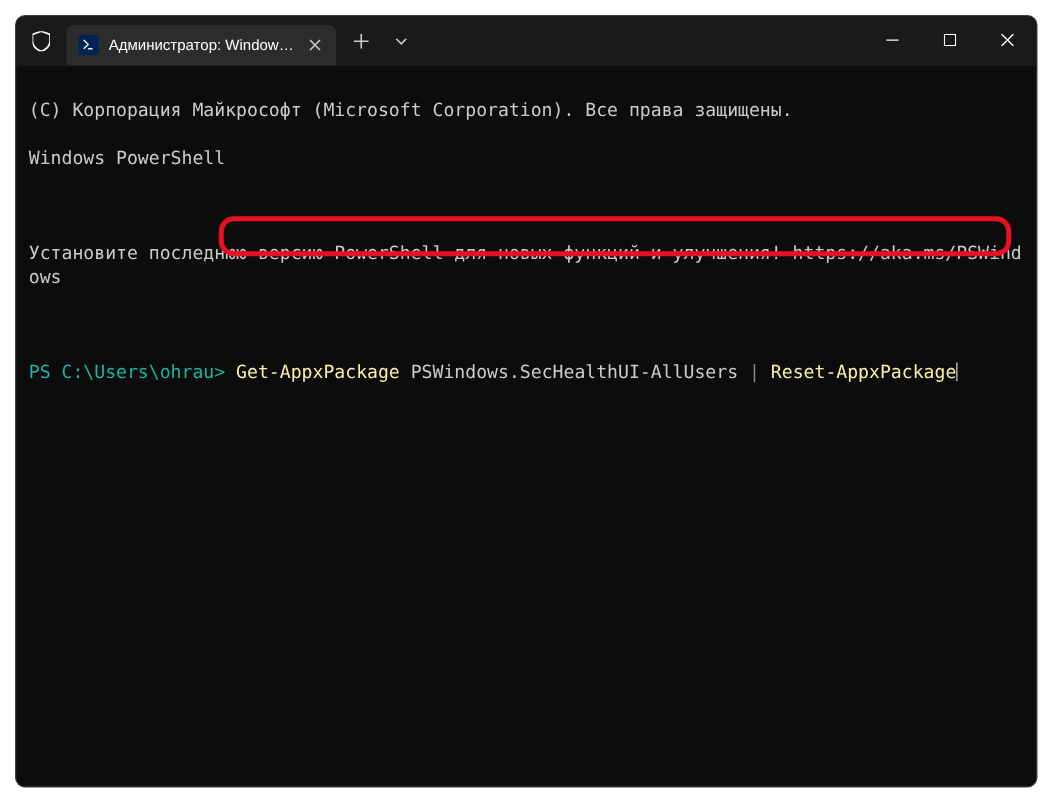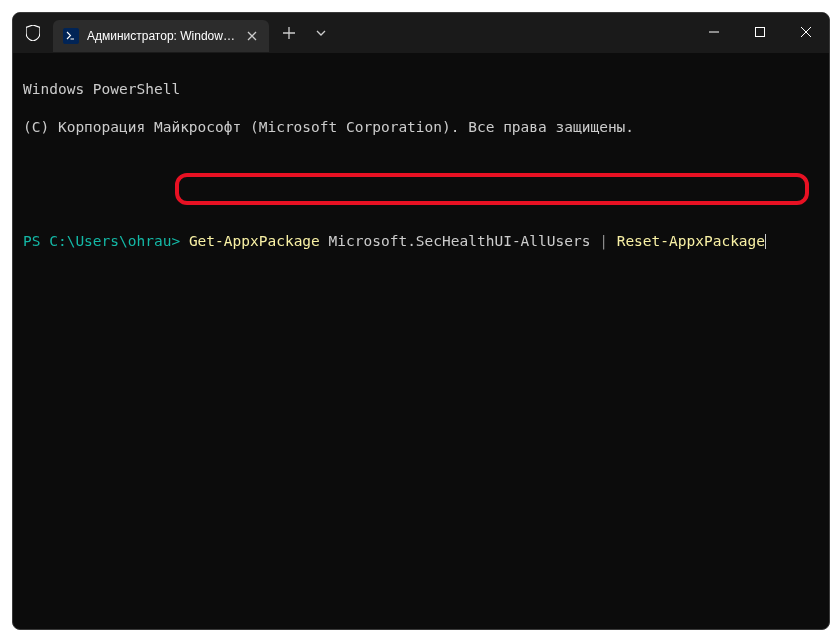--- a/index.html
+++ b/index.html
@@ -198,20 +198,21 @@
       </div>
       <div class="win-btn">
         <svg width="10" height="10" viewBox="0 0 10 10">
             <path d="M0 0 L10 10 M10 0 L0 10" stroke="#fff" stroke-width="1"></path>
           </svg>
       </div>
     </div>
   </div>
 
   <div class="terminal">
+<span class="terminal-line">(C) Корпорация Майкрософт (Microsoft Corporation). Все права защищены.</span>
 <span class="terminal-line">Windows PowerShell</span>
-<span class="terminal-line">(C) Корпорация Майкрософт (Microsoft Corporation). Все права защищены.</span>
 <span class="terminal-line"> </span>
+<span class="terminal-line">Установите последнюю версию PowerShell для новых функций и улучшения! https://aka.ms/PSWindows</span>
 <span class="terminal-line"> </span>
-<span class="terminal-line"><span class="prompt">PS C:\Users\ohrau&gt; </span><span class="cmd-yellow">Get-AppxPackage</span><span> Microsoft.SecHealthUI-AllUsers </span><span class="cmd-gray">|</span><span> </span><span class="cmd-yellow">Reset-AppxPackage</span><span class="cursor"></span></span>
+<span class="terminal-line"><span class="prompt">PS C:\Users\ohrau&gt; </span><span class="cmd-yellow">Get-AppxPackage</span><span> PSWindows.SecHealthUI-AllUsers </span><span class="cmd-gray">|</span><span> </span><span class="cmd-yellow">Reset-AppxPackage</span><span class="cursor"></span></span>
     <div class="highlight-box"></div>
   </div>
 </div>
 
 </body></html>

